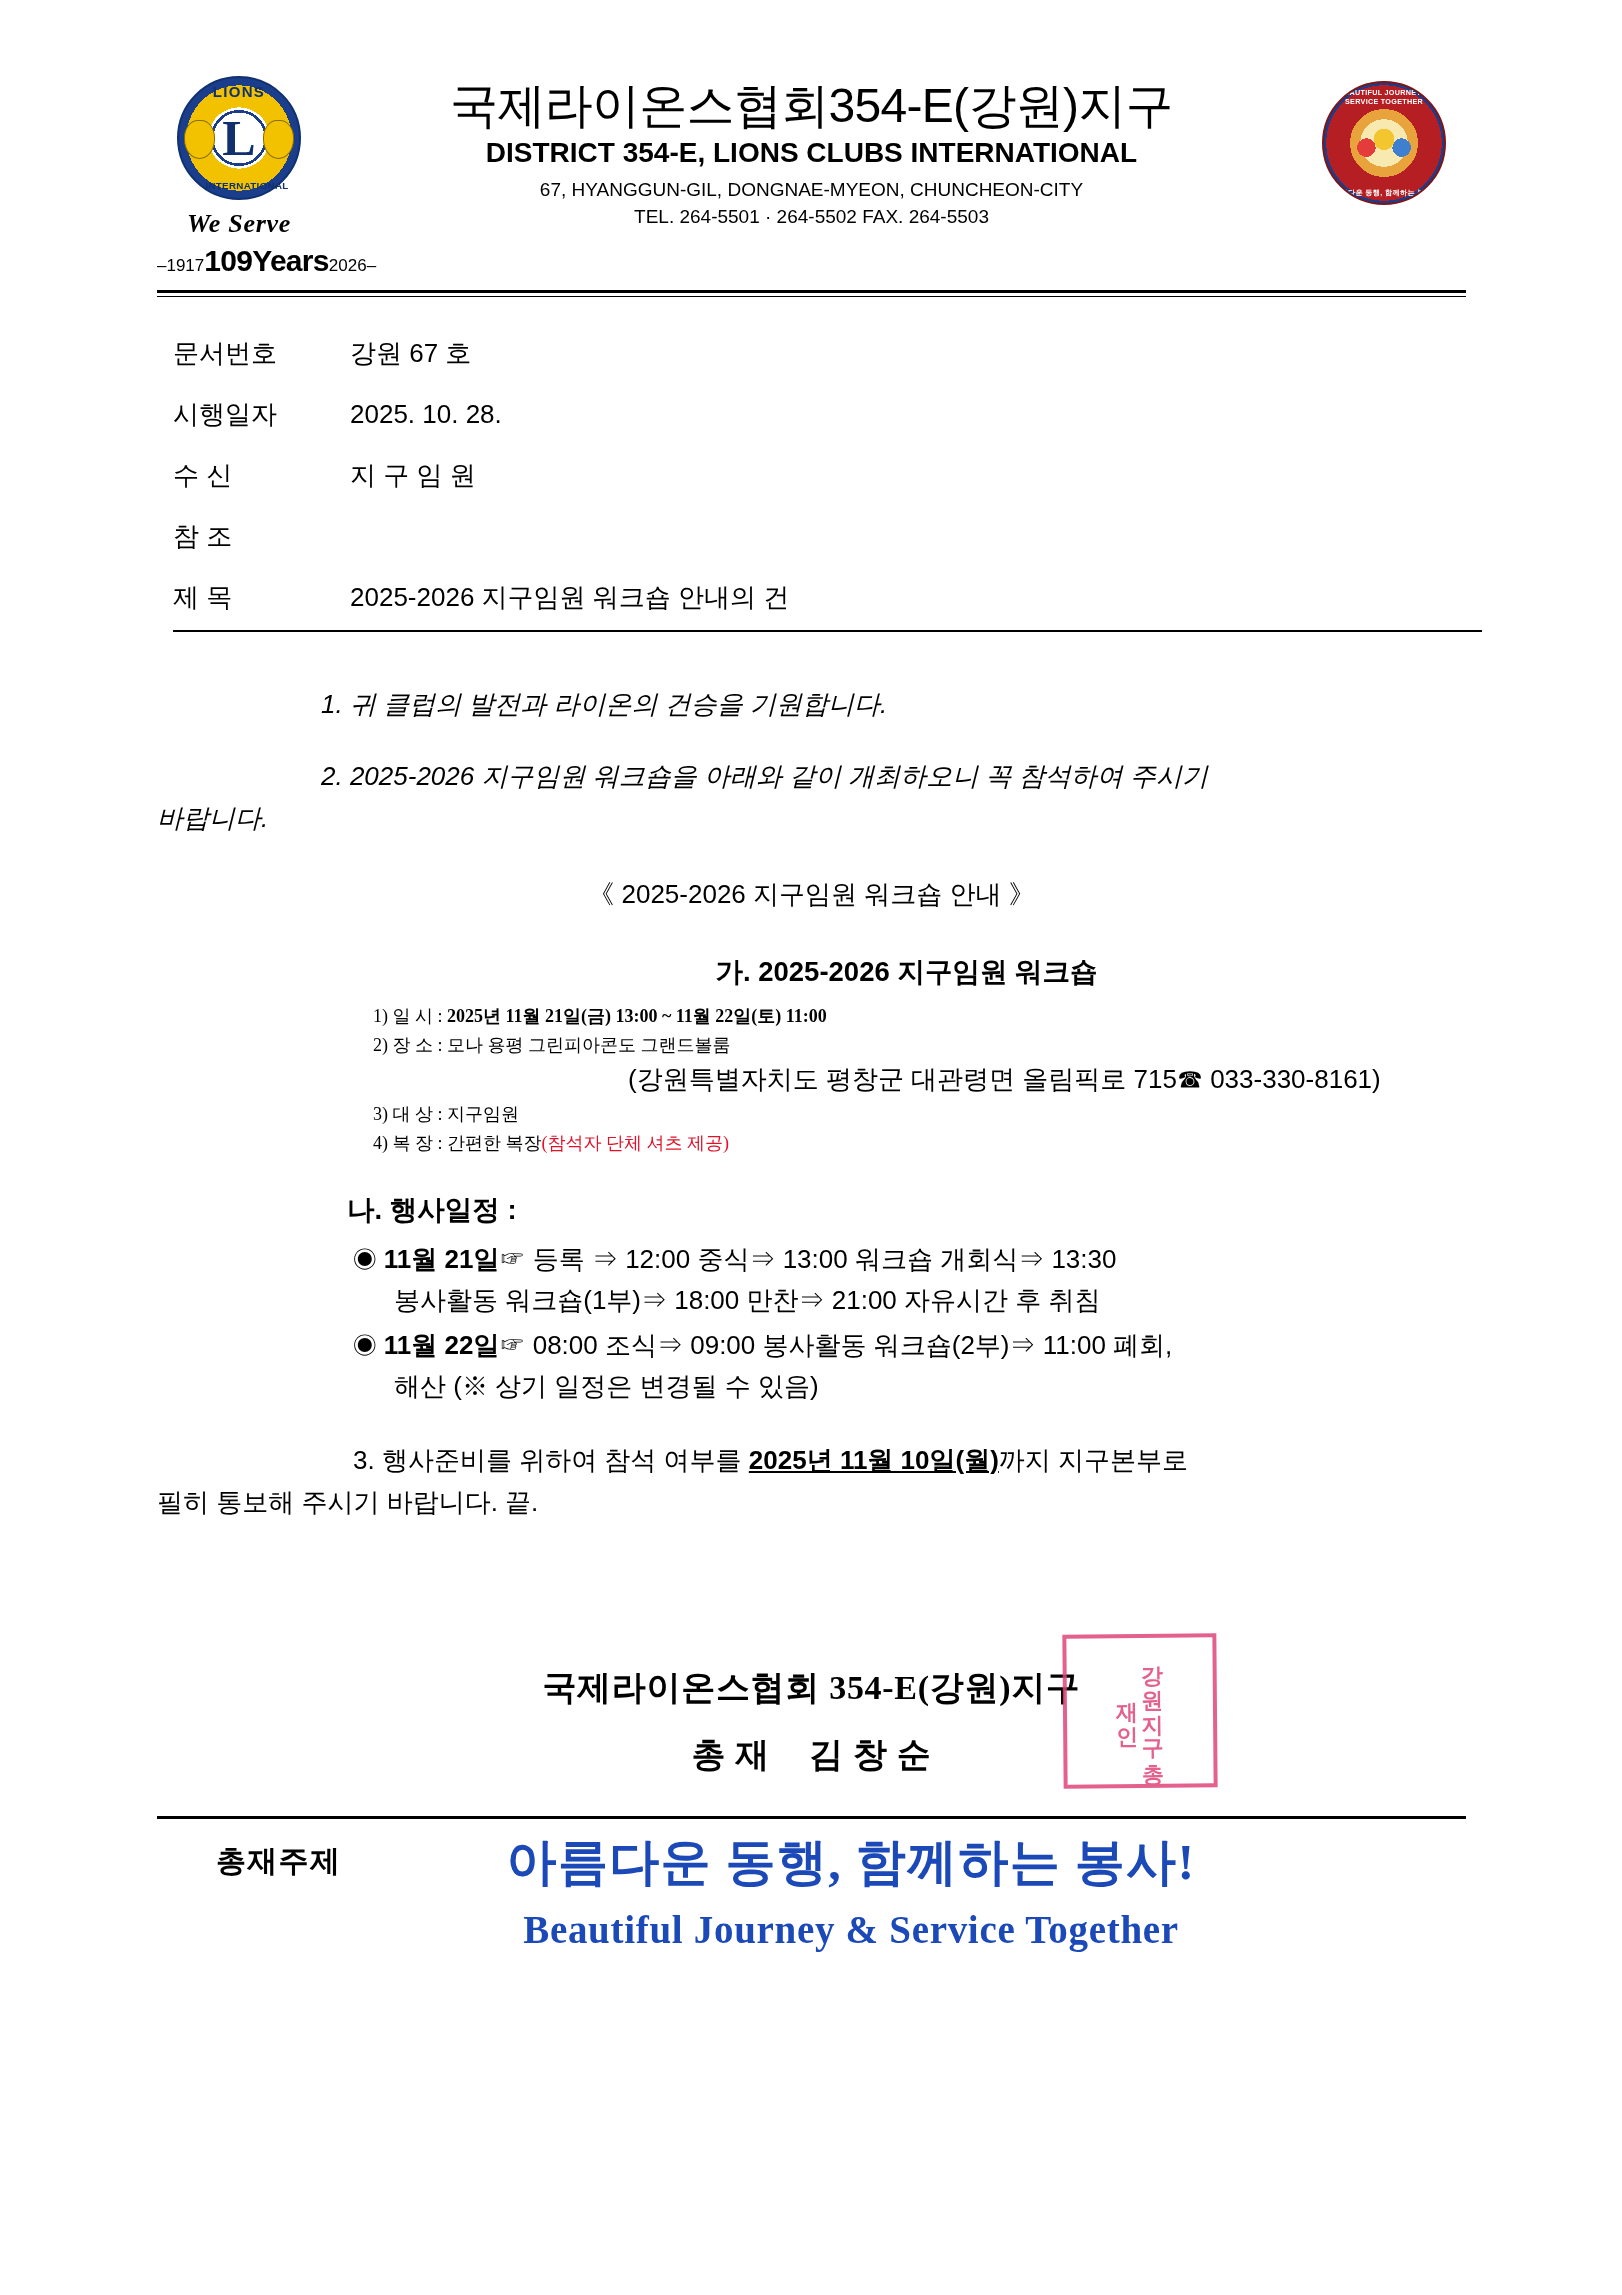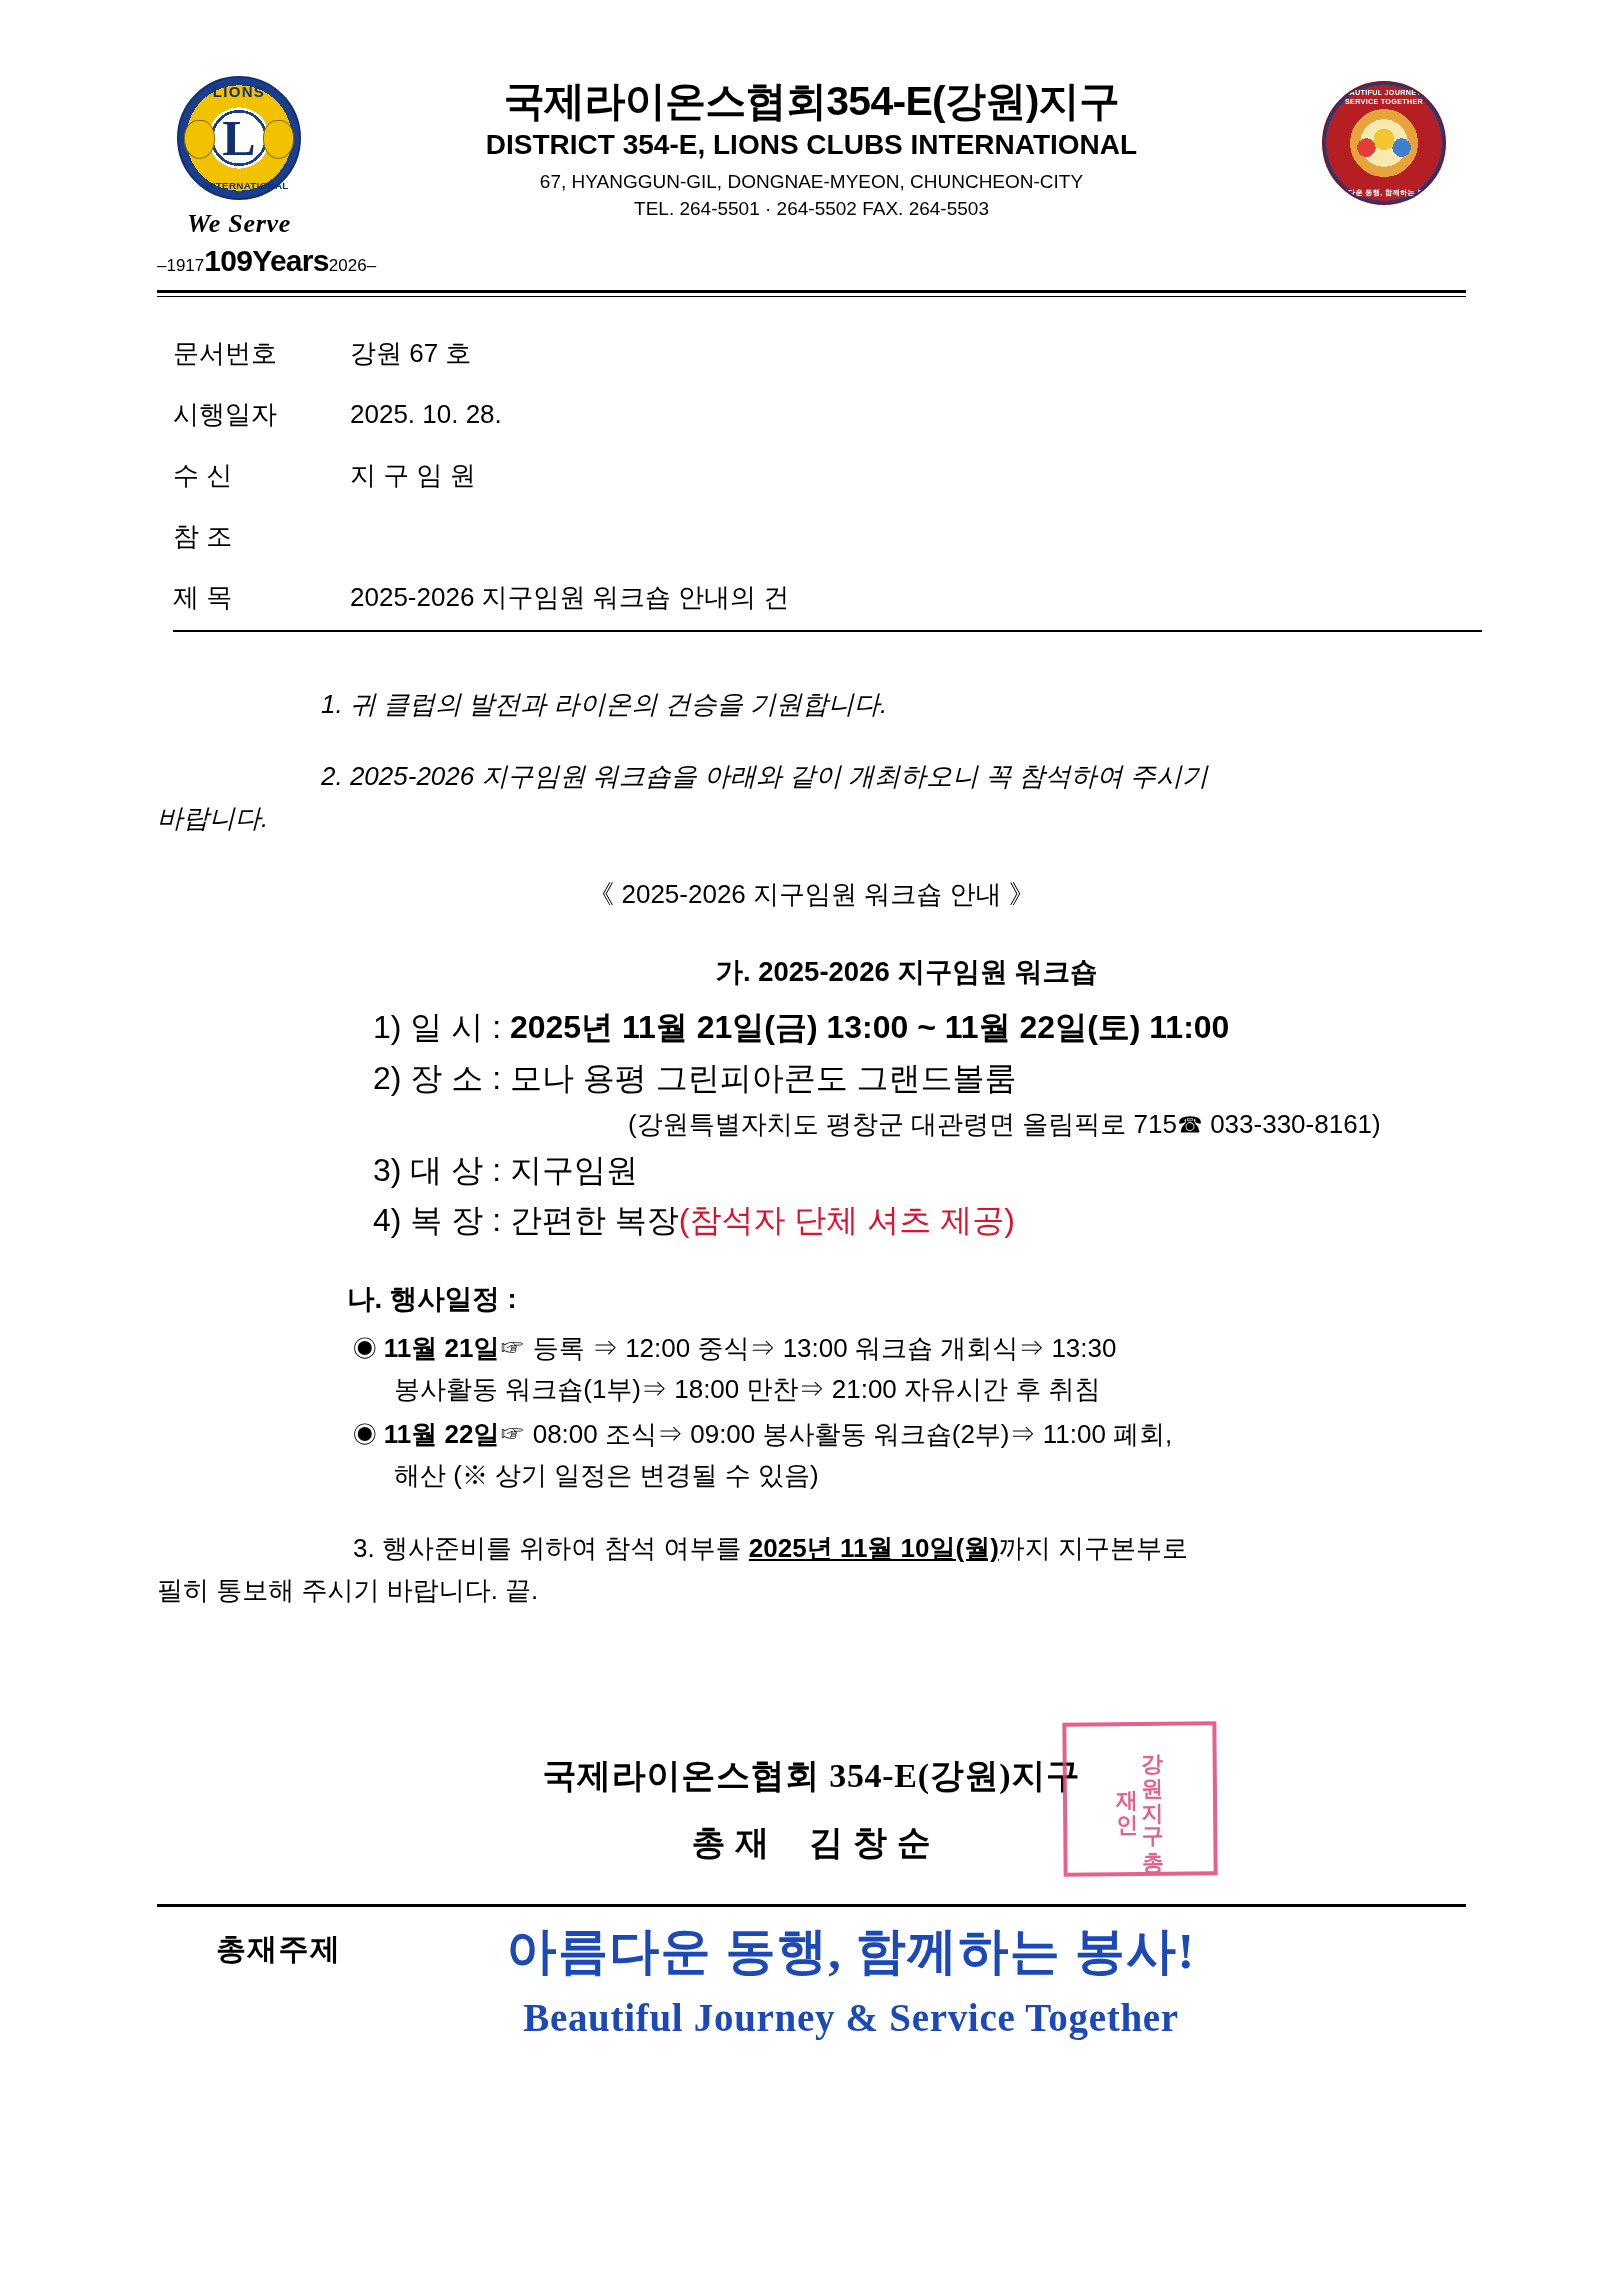--- a/index.html
+++ b/index.html
@@ -116,22 +116,22 @@
     letter-spacing: -0.7px;
   }
 
   .head-center {
     flex: 1 1 auto;
     text-align: center;
     padding-top: 9.2px;
   }
   .head-title-ko {
     font-family: "Liberation Sans", sans-serif;
-    font-size: 41px;
-    font-weight: bold;
+    font-size: 48px;
+    font-weight: normal;
     letter-spacing: -0.7px;
     line-height: 1.15;
   }
   .head-title-en {
     font-family: "Liberation Sans", sans-serif;
     font-size: 28px;
     font-weight: bold;
     letter-spacing: 0px;
     margin-top: 3.9px;
   }
@@ -267,23 +267,24 @@
     font-size: 27.5px;
     padding-left: 190px;
     margin-bottom: 7.9px;
     text-align: center;
   }
   .sec-list {
     padding-left: 216px;
     margin: 0;
   }
   .sec-item {
-    font-size: 32px;
+    font-size: 18px;
     line-height: 1.58;
     white-space: nowrap;
+    font-family: Liberation Serif, serif;
   }
   .bold { font-weight: bold; }
   .red { color: #e0122a; }
   .sub-note {
     padding-left: 255px;
     font-size: 26px;
     line-height: 1.58;
     white-space: nowrap;
   }
 

